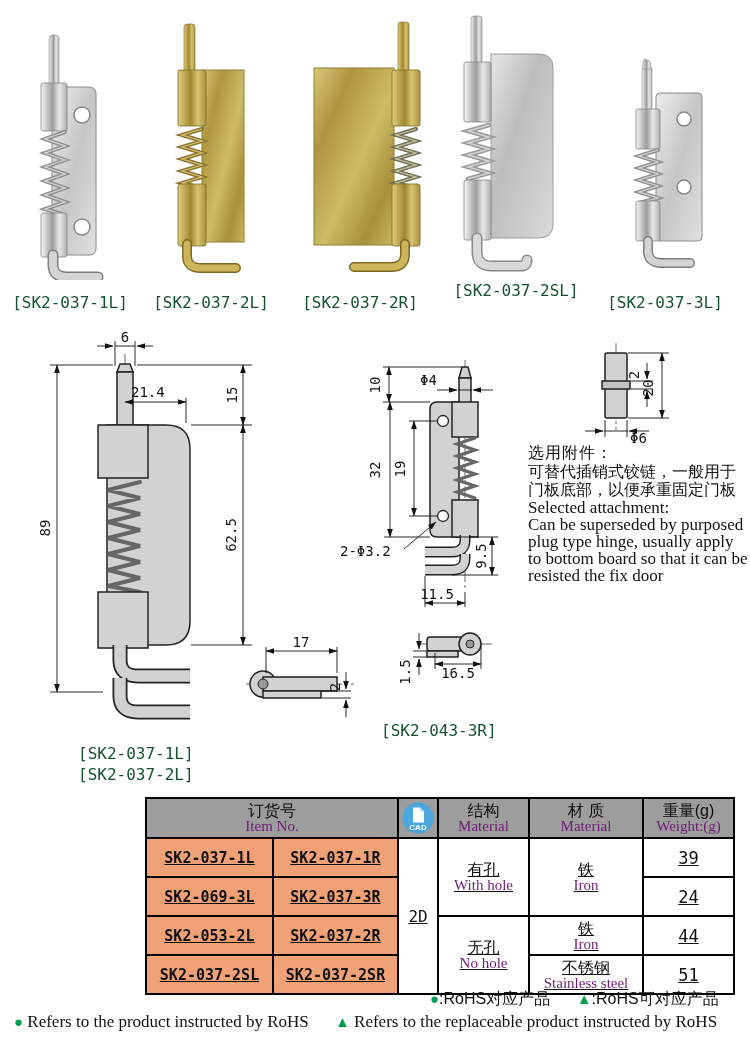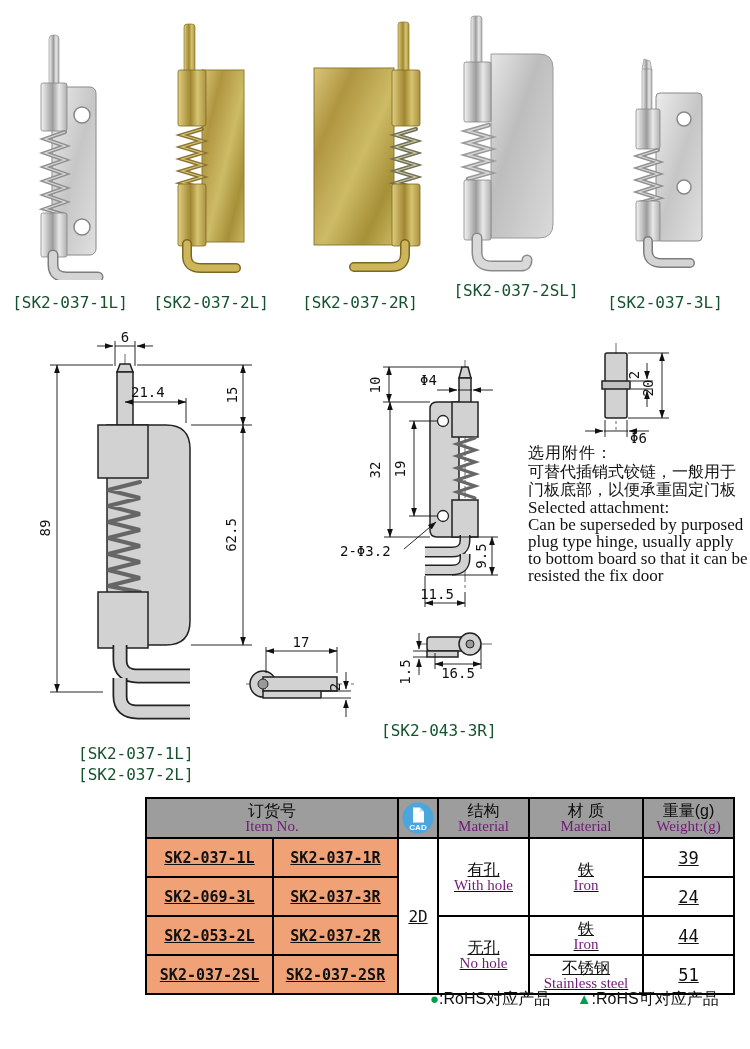--- a/index.html
+++ b/index.html
@@ -403,14 +403,20 @@
         </td>
         <td class="wt">51</td>
       </tr>
     </tbody>
   </table>
 
   <div class="legend">
     <span class="g">●</span><span>:RoHS对应产品</span>
     <span class="g gap">▲</span><span>:RoHS可对应产品</span>
   </div>
+  <div class="legend-en">
+    <span class="g">●</span>
+    <span>Refers to the product instructed by RoHS</span>
+    <span class="g gap">▲</span>
+    <span>Refers to the replaceable product instructed by RoHS</span>
+  </div>
 
 </div>
 
 </body></html>

